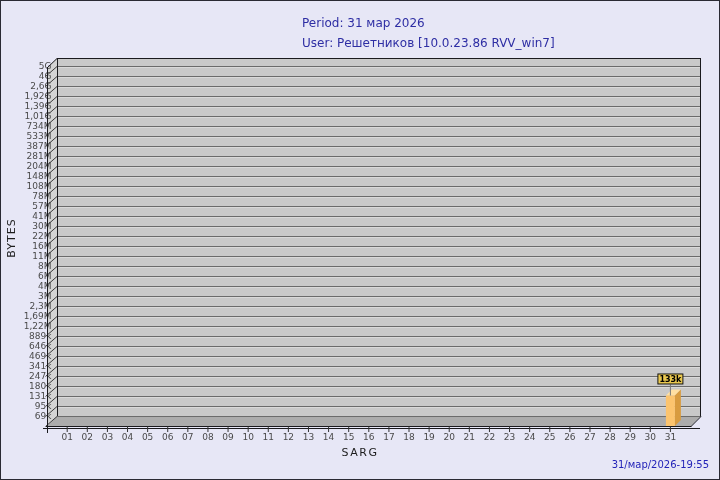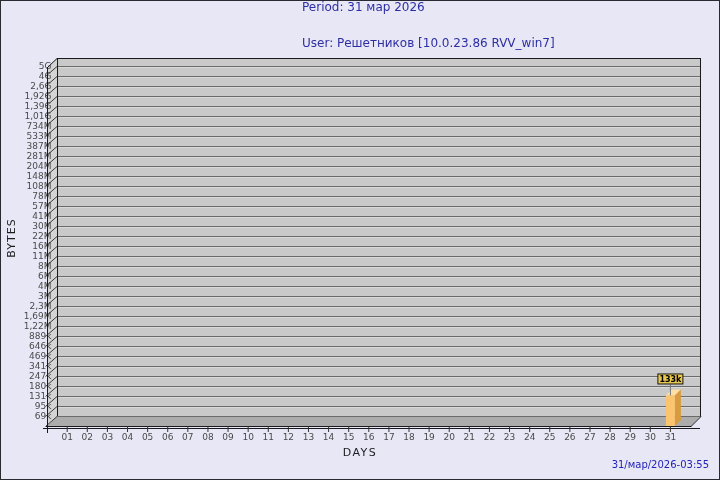--- a/index.html
+++ b/index.html
@@ -9,21 +9,21 @@
     background:#e7e7f6;
     box-shadow:inset 0 0 0 1px #2a2a33;
   }
   .title-line1{
     position:absolute;top:2px;left:10px;width:710px;text-align:center;
     font-size:12px;line-height:14px;color:#2e2ea4;white-space:pre;
   }
   .title-line2,.title-line3{
     position:absolute;left:302px;font-size:12px;line-height:14px;color:#2e2ea4;white-space:pre;
   }
-  .title-line2{top:0;}
+  .title-line2{top:16px;}
   .title-line3{top:36px;}
   .ylabel{
     position:absolute;left:11px;top:238px;
     transform:translate(-50%,-50%) rotate(-90deg);
     font-size:11px;letter-spacing:1px;color:#1c1c1c;white-space:nowrap;
   }
   .xlabel{
     position:absolute;left:330px;top:446px;width:60px;text-align:center;
     font-size:11px;letter-spacing:1.5px;color:#1c1c1c;
   }
@@ -260,15 +260,15 @@
       <text x="670.4" y="440" text-anchor="middle" font-size="9px" fill="#4a4a4a">31</text>
       <polygon points="665.9,395.4756356161151 671.9,389.4756356161151 680.9,389.4756356161151 674.9,395.4756356161151" fill="#ffdfa2"></polygon>
       <polygon points="674.9,395.4756356161151 680.9,389.4756356161151 680.9,420 674.9,426" fill="#d89b3f"></polygon>
       <rect x="665.9" y="395.4756356161151" width="9" height="30.524364383884915" fill="#fcc46e"></rect>
       <line x1="670.4" y1="384.4756356161151" x2="670.4" y2="395.4756356161151" stroke="#777"></line>
       <rect x="657.9" y="373.9756356161151" width="25" height="10" fill="#e9c84f" stroke="#141414"></rect>
       <text x="670.4" y="381.9756356161151" text-anchor="middle" font-size="8px" font-weight="bold" fill="#000">133k</text>
     </svg>
 
   <div class="ylabel">BYTES</div>
-  <div class="xlabel">DAYS</div>
-  <div class="footer">31/мар/2026-03:55</div>
+  <div class="xlabel">SARG</div>
+  <div class="footer">31/мар/2026-19:55</div>
 </div>
 
 </body></html>

